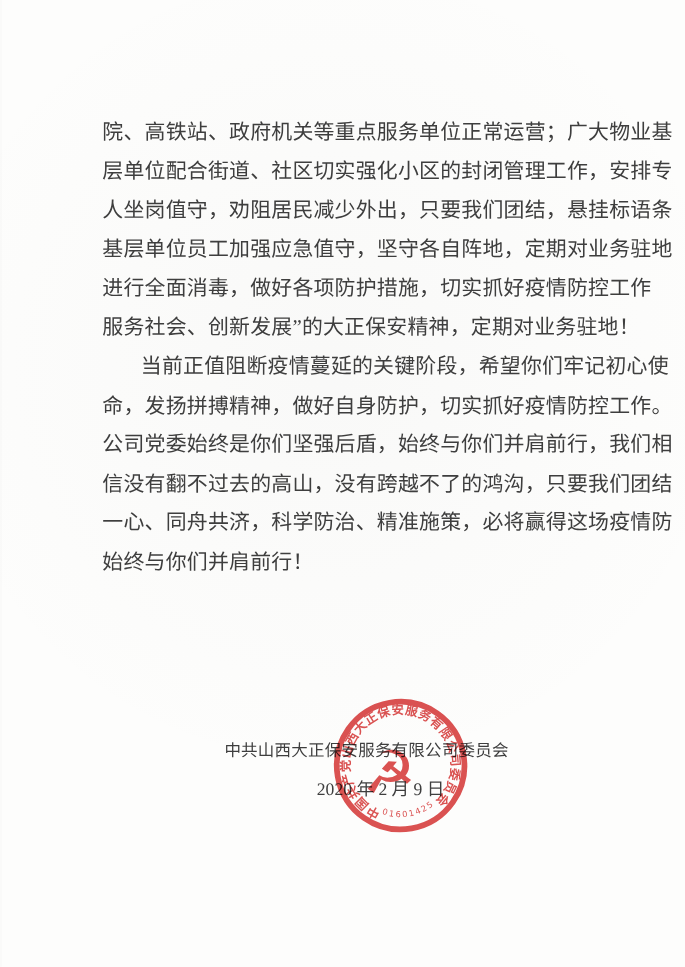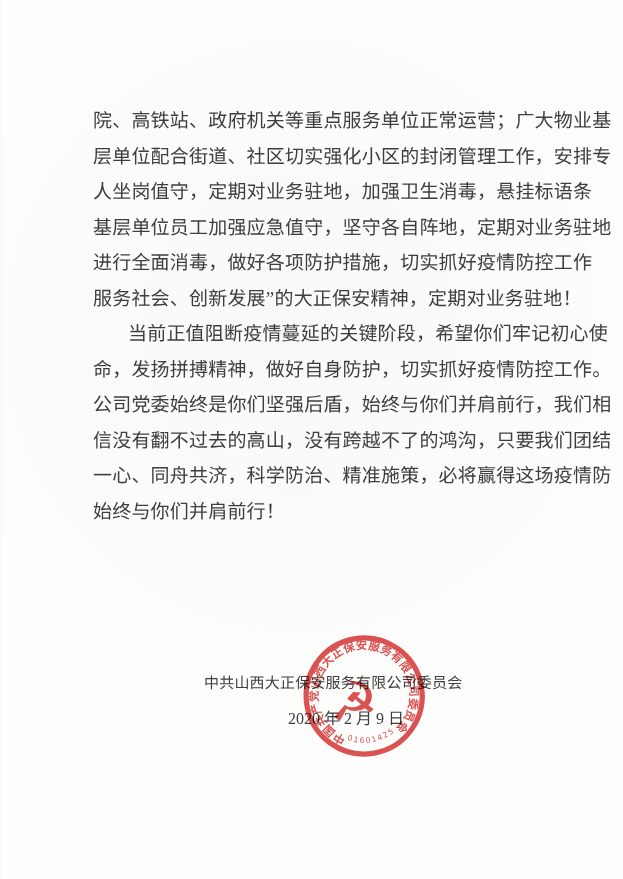--- a/index.html
+++ b/index.html
@@ -100,21 +100,21 @@
   }
 </style>
 </head>
 <body>
 
 <div class="page">
 
   <div class="body-text" style="color: rgb(62, 62, 62);">
       <div class="line">院、高铁站、政府机关等重点服务单位正常运营；广大物业基</div>
       <div class="line">层单位配合街道、社区切实强化小区的封闭管理工作，安排专</div>
-      <div class="line">人坐岗值守，定期对业务驻地，加强卫生消毒，悬挂标语条</div>
+      <div class="line">人坐岗值守，劝阻居民减少外出，只要我们团结，悬挂标语条</div>
       <div class="line">基层单位员工加强应急值守，坚守各自阵地，定期对业务驻地</div>
       <div class="line">进行全面消毒，做好各项防护措施，切实抓好疫情防控工作</div>
       <div class="line para-end">服务社会、创新发展”的大正保安精神，定期对业务驻地！</div>
       <div class="line indent">当前正值阻断疫情蔓延的关键阶段，希望你们牢记初心使</div>
       <div class="line">命，发扬拼搏精神，做好自身防护，切实抓好疫情防控工作。</div>
       <div class="line">公司党委始终是你们坚强后盾，始终与你们并肩前行，我们相</div>
       <div class="line">信没有翻不过去的高山，没有跨越不了的鸿沟，只要我们团结</div>
       <div class="line">一心、同舟共济，科学防治、精准施策，必将赢得这场疫情防</div>
       <div class="line para-end">始终与你们并肩前行！</div>
     </div>

